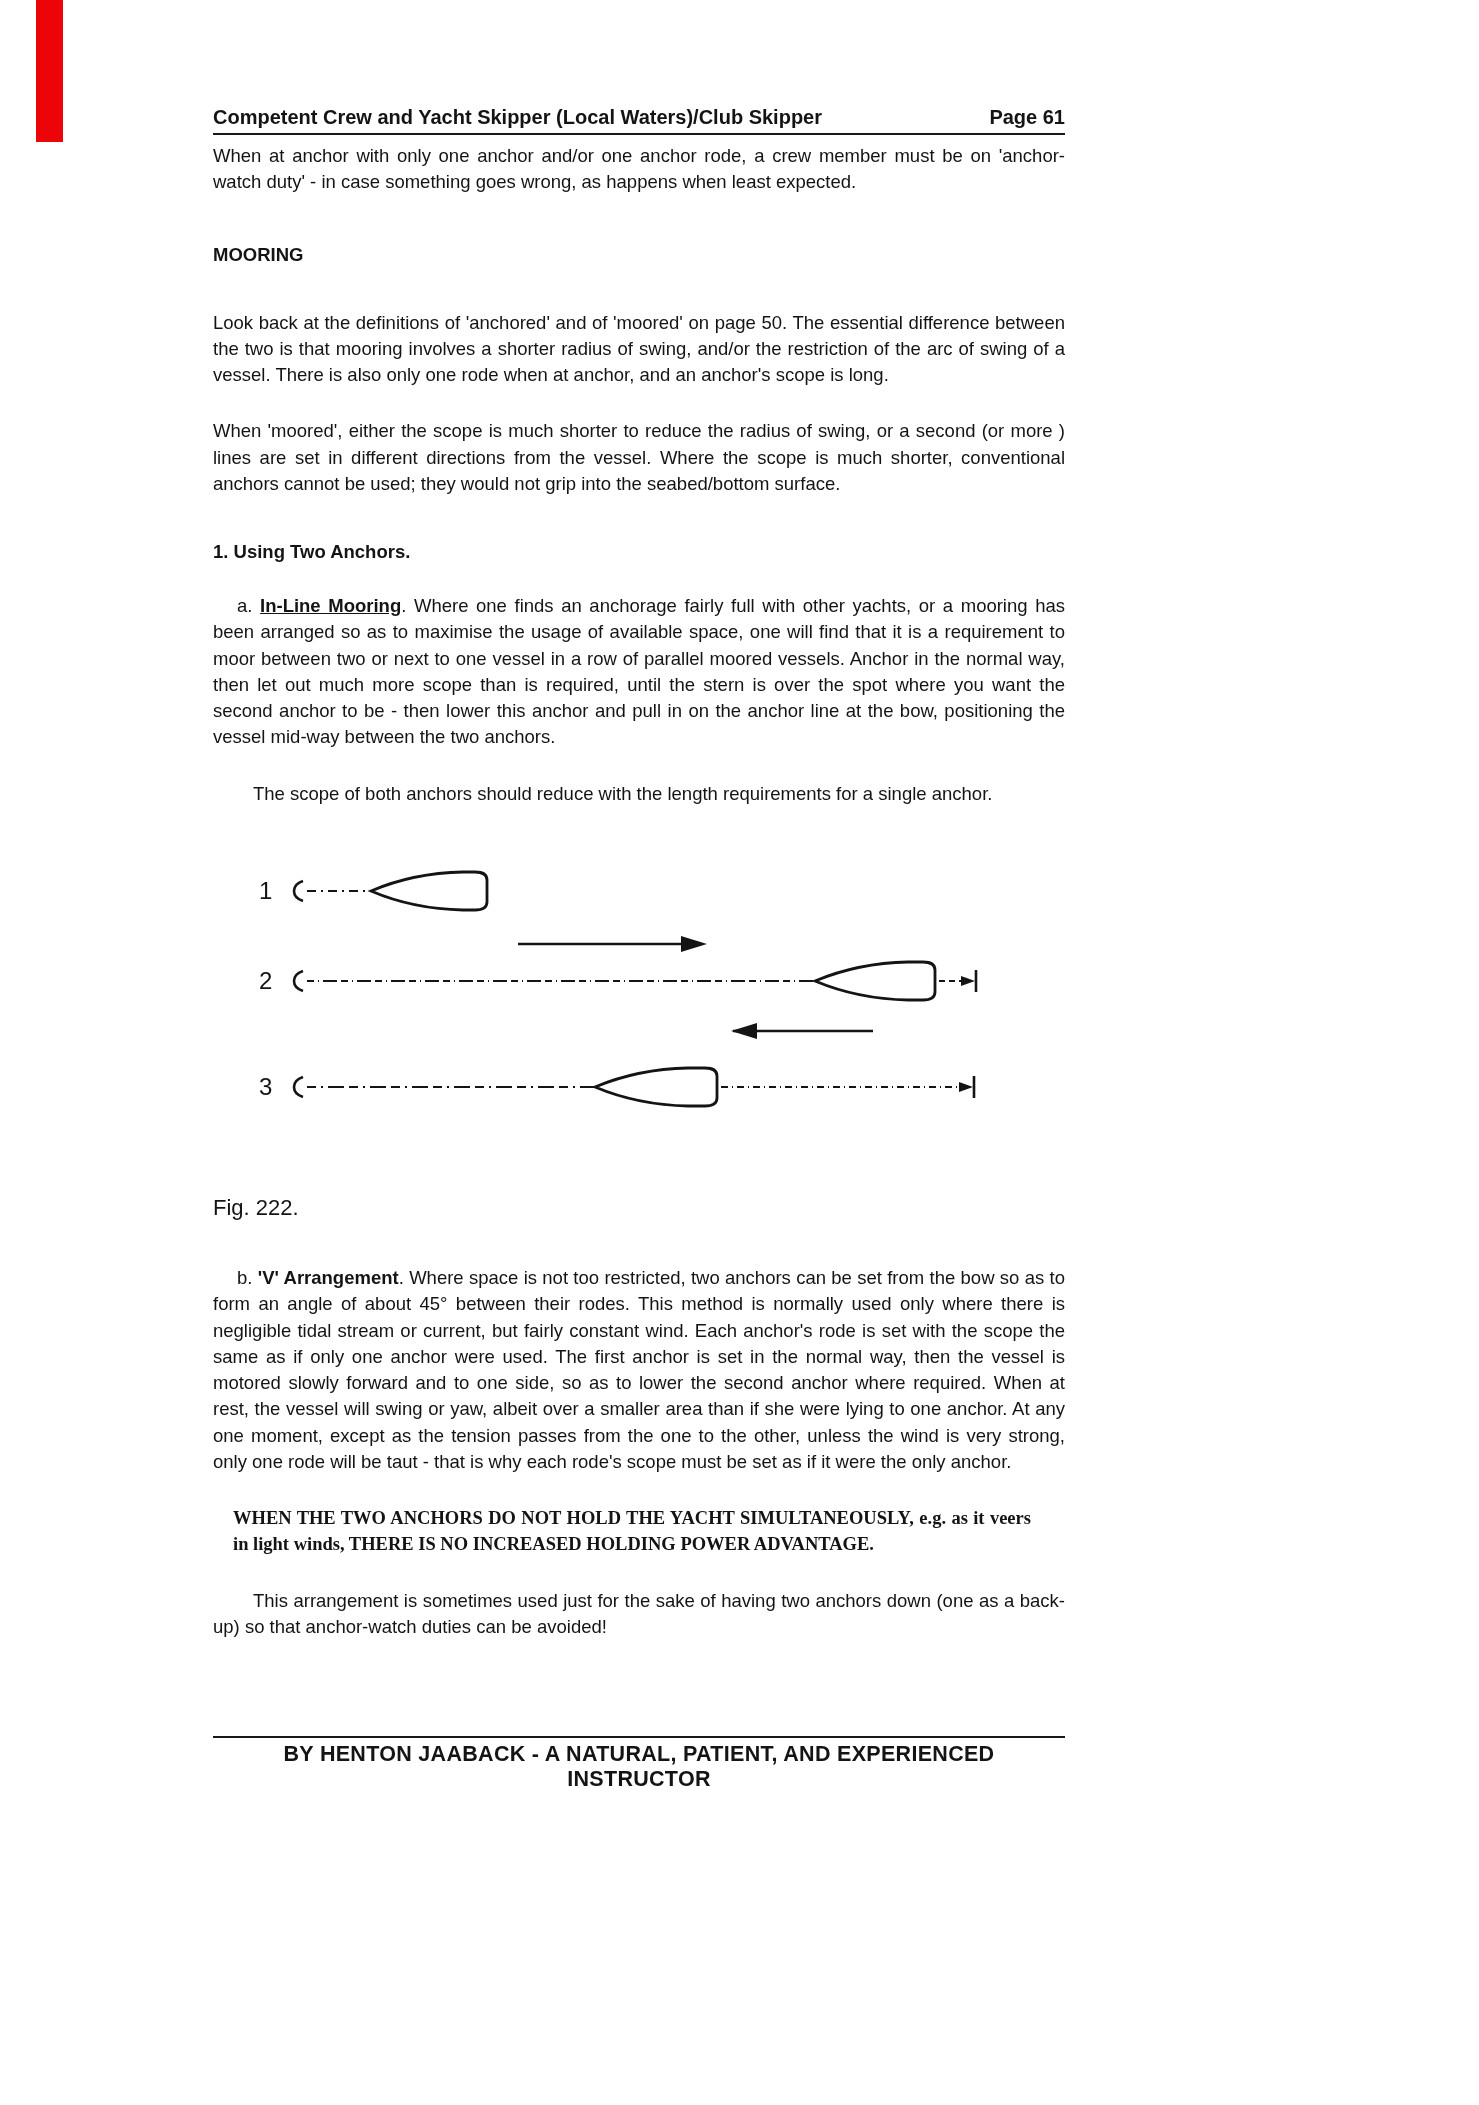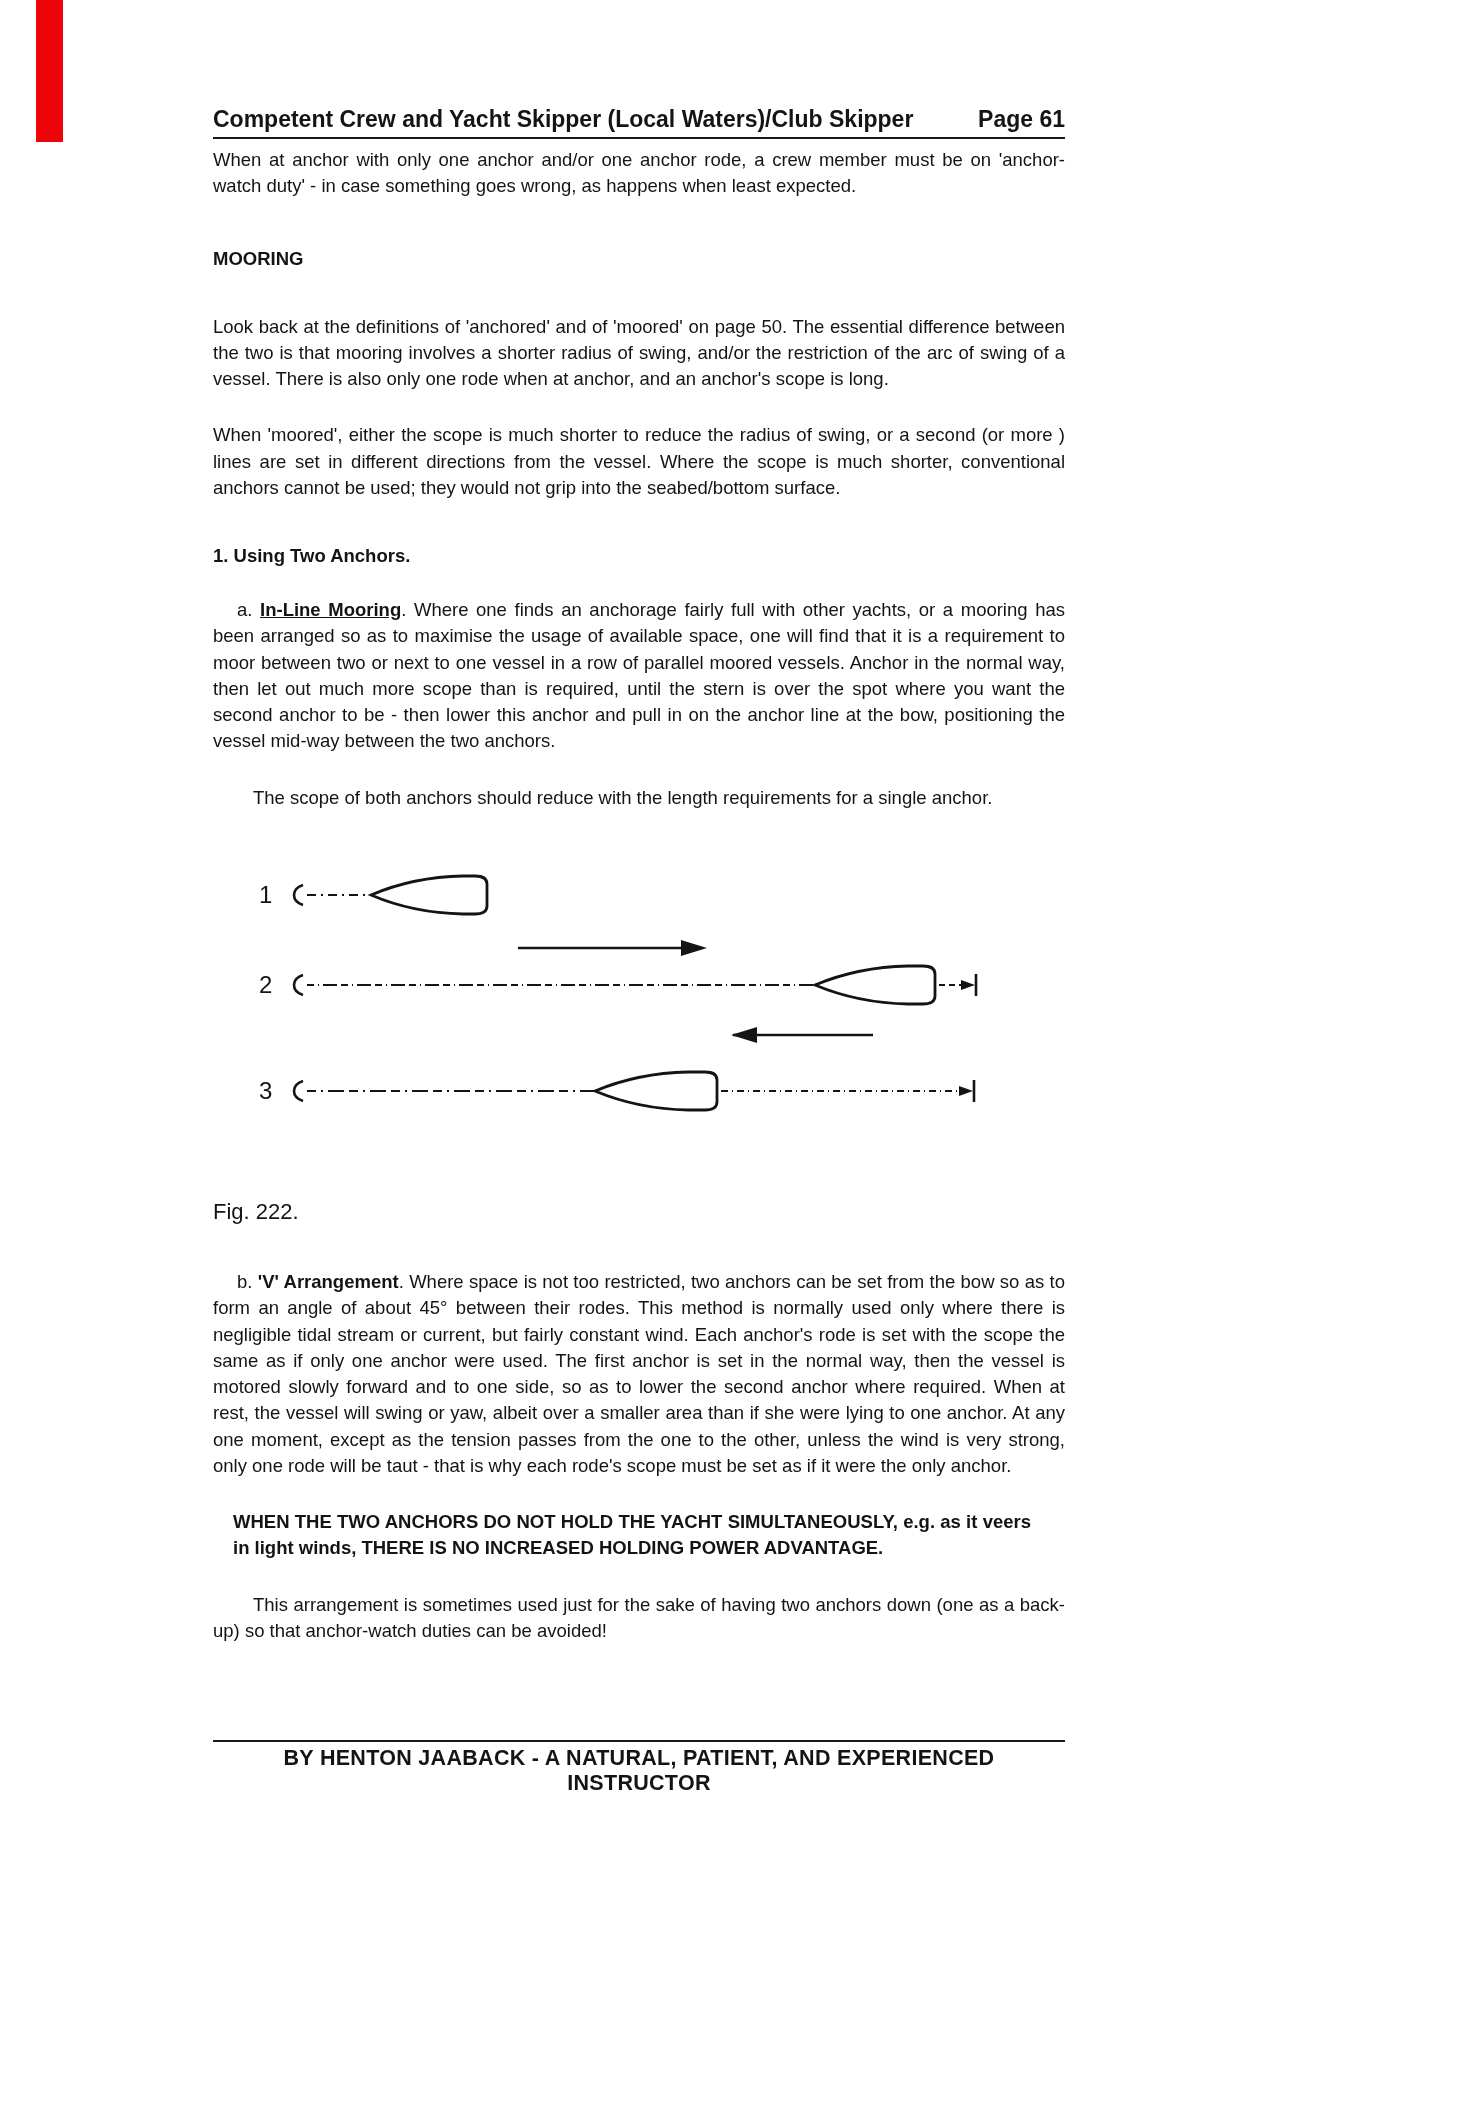--- a/index.html
+++ b/index.html
@@ -11,38 +11,38 @@
   }
   .red-mark {
     position:absolute; left:36px; top:0; width:27px; height:142px;
     background:#ec0408;
   }
   .page-content {
     position:absolute; left:213px; top:106px; width:852px;
   }
   .doc-header {
     display:flex; justify-content:space-between; align-items:baseline;
-    font-weight:bold; font-size:23px;
+    font-weight:bold; font-size:20px;
     border-bottom:2.5px solid #181818; padding-bottom:4px;
   }
   p.body {
     font-size:18.5px; line-height:1.42; text-align:justify;
   }
   .mt-sm { margin-top:8px; }
   .mt-md { margin-top:30px; }
   .mt-lg { margin-top:44px; }
   .mt-xl { margin-top:48px; }
   .heading { font-weight:bold; font-size:18.5px; }
   .bold { font-weight:bold; }
   .u { text-decoration:underline; }
   .indent-first { text-indent:24px; }
   .indent-big { text-indent:40px; }
   .scope-note { padding-left:40px; text-align:left; }
   .warning {
-    font-weight:bold; padding-left:20px; padding-right:34px;
+    font-weight:bold; padding-left:20px; padding-right:34px;font-family:Liberation Serif, serif;
   }
   .diagram-wrap { margin-top:52px; }
   .fig-caption { margin-top:52px; font-size:22px; }
   .footer-block {
     margin-top:96px; border-top:2.5px solid #181818; padding-top:4px;
   }
   .footer-text {
     font-weight:bold; font-size:21.5px; text-align:center; letter-spacing:0.3px;
   }
   svg text { font-family:"Liberation Sans", sans-serif; }

